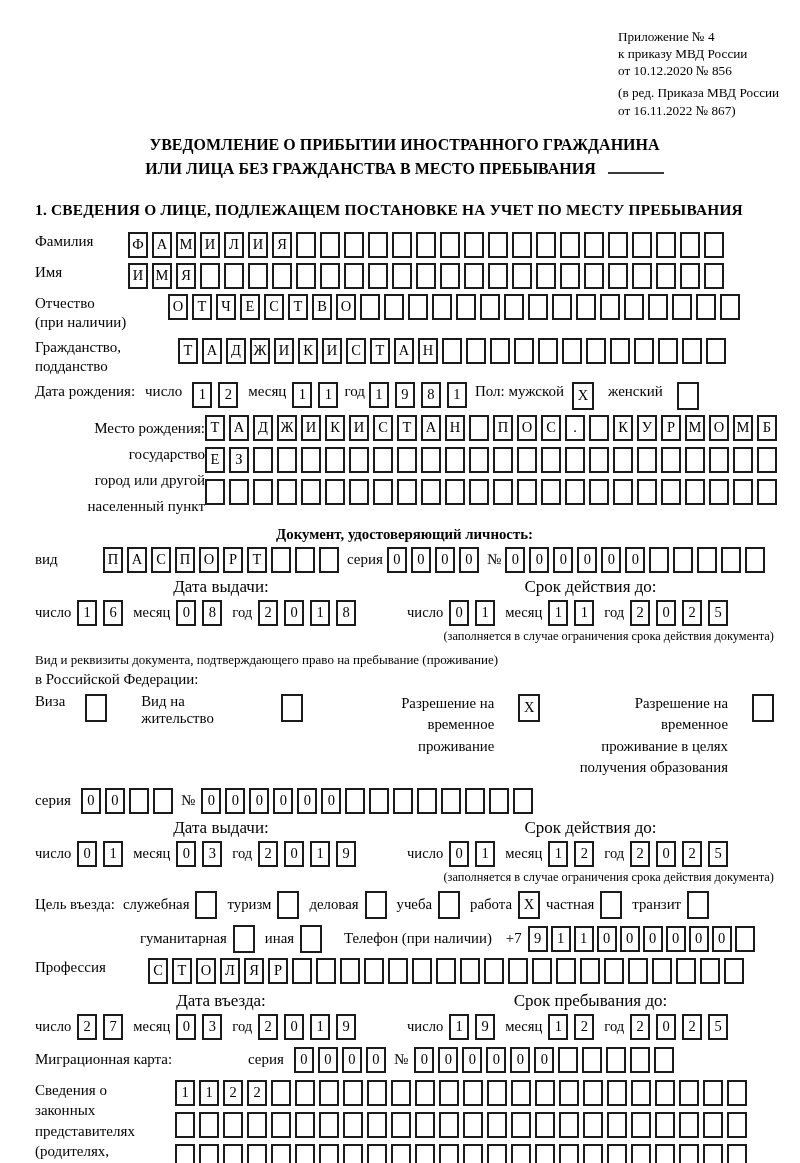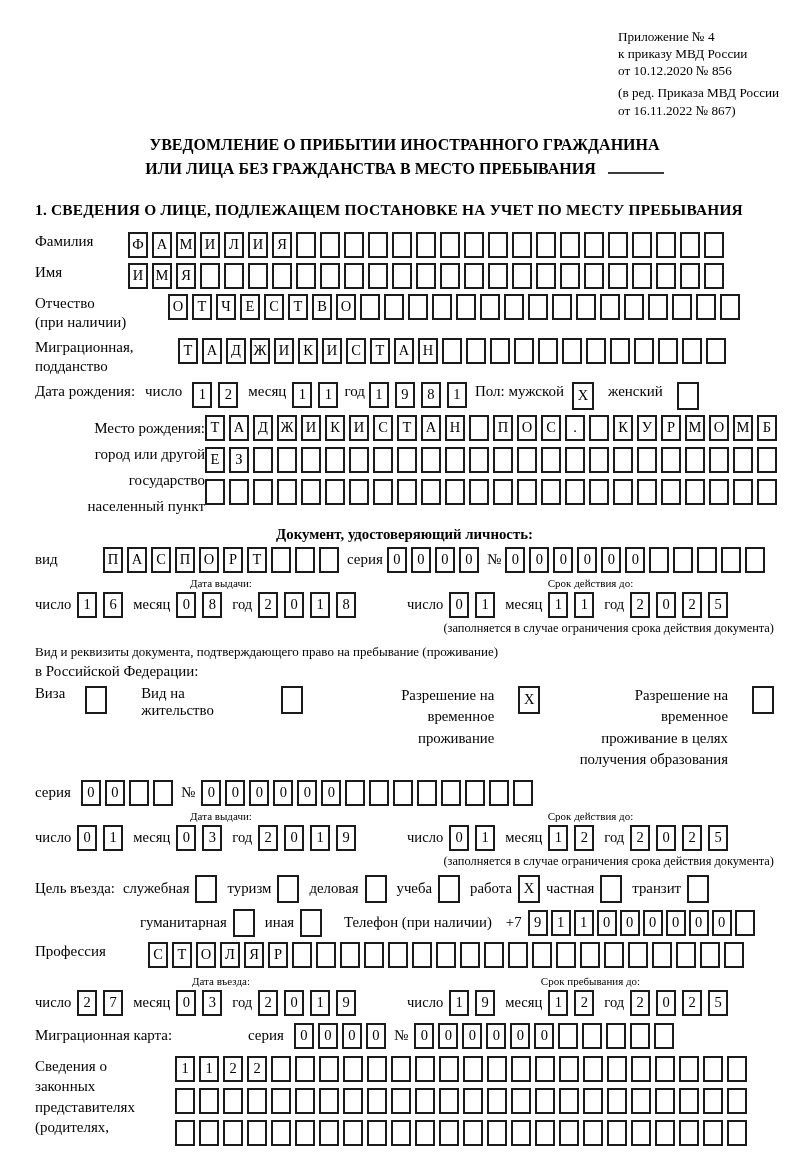--- a/index.html
+++ b/index.html
@@ -37,21 +37,21 @@
   .lblcol div{line-height:26px;}
 
   .mr6{margin-right:6px;} .mr10{margin-right:10px;} .mr4{margin-right:4px;}
   .ml8{margin-left:8px;} .ml14{margin-left:14px;} .ml18{margin-left:18px;}
 
   .doc-heading{text-align:center;font-weight:bold;font-size:14.8px;margin-top:7px;}
 
   .dates-pair{display:flex;margin-top:4px;}
   .dp-left{width:372px;flex-shrink:0;}
   .dp-right{flex:1;}
-  .dp-heading{text-align:center;font-size:11px;margin-bottom:3px;}
+  .dp-heading{text-align:center;font-size:17px;margin-bottom:3px;}
   .date-line{display:flex;align-items:center;font-size:14.6px;}
   .date-line .dl{margin:0 6px 0 0;}
   .date-line .cells{margin-right:10px;}
   .note{font-size:12.4px;text-align:right;margin-top:3px;}
 
   .res-line{font-size:13px;margin-top:8px;}
   .res-line2{font-size:15px;margin-top:3px;}
   .opts-row{display:flex;align-items:flex-start;margin-top:5px;font-size:14.8px;gap:16px;}
   .opt-multi{text-align:right;line-height:1.45;}
   .opts-row .cells{margin-left:8px;margin-top:1px;}
@@ -174,21 +174,21 @@
         <span class="cell"></span>
         <span class="cell"></span>
         <span class="cell"></span>
         <span class="cell"></span>
         <span class="cell"></span>
       </span>
   </div>
 
   <div class="frow">
     <span class="flabel lw143">
-      <div>Миграционная,</div>
+      <div>Гражданство,</div>
       <div class="sub">подданство</div>
     </span>
     <span class="cells">
         <span class="cell">Т</span>
         <span class="cell">А</span>
         <span class="cell">Д</span>
         <span class="cell">Ж</span>
         <span class="cell">И</span>
         <span class="cell">К</span>
         <span class="cell">И</span>
@@ -236,22 +236,22 @@
       </span>
     <span class="ml14">женский</span>
     <span class="cells cbx ml14">
         <span class="cell"></span>
       </span>
   </div>
 
   <div class="frow">
     <span class="flabel lw170 lblcol">
       <div>Место рождения:</div>
+      <div>государство</div>
       <div>город или другой</div>
-      <div>государство</div>
       <div>населенный пункт</div>
     </span>
     <span class="stack">
       <div class="cells">
           <span class="cell">Т</span>
           <span class="cell">А</span>
           <span class="cell">Д</span>
           <span class="cell">Ж</span>
           <span class="cell">И</span>
           <span class="cell">К</span>

